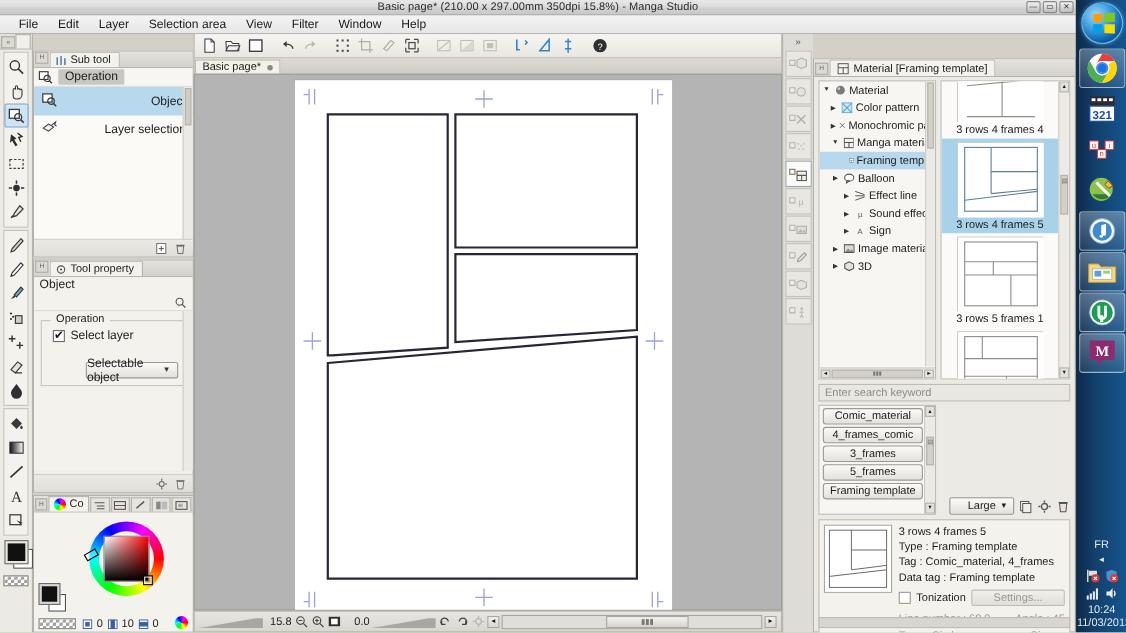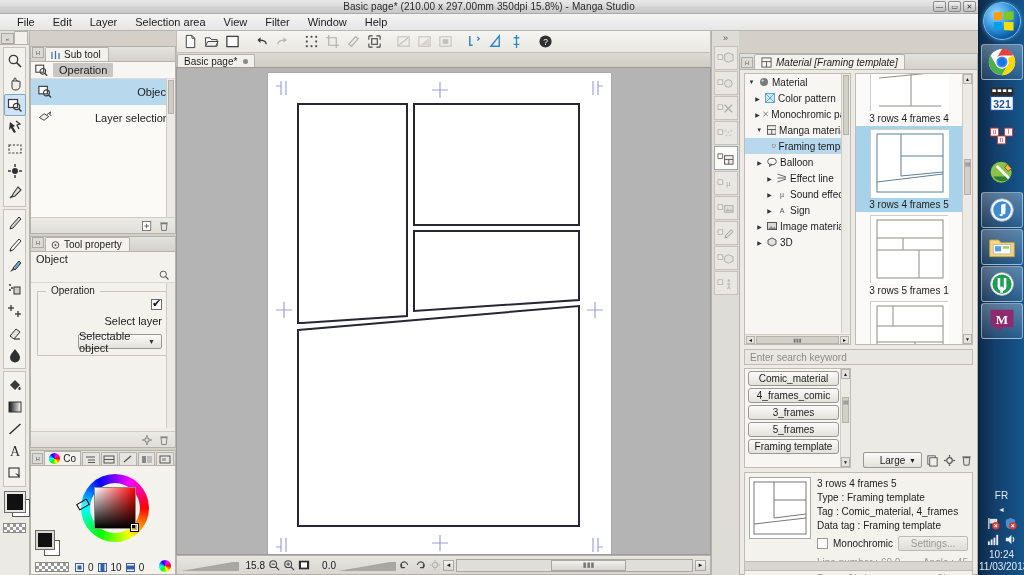--- a/index.html
+++ b/index.html
@@ -103,21 +103,21 @@
   
   #toolprop-panel { left:30px; top:236px; width:146px; height:212px; }
   .tp-title { height:15px; padding:1px 5px; font-size:11px; background:#f4f2ec; }
   .tp-searchrow { height:16px; display:flex; align-items:center; justify-content:flex-end; padding-right:5px; background:#f4f2ec; border-bottom:1px solid #dad8d2;}
   .tp-body { position:relative; height:145px; background:#f4f2ec; padding:8px 6px 0 6px; }
   .fieldset { border:1px solid #c8c5be; border-top:none; position:relative; padding:8px 6px 6px 6px; }
   .fieldset:before, .fieldset:after { content:""; position:absolute; top:0; height:1px; background:#c8c5be; }
   .fieldset:before { left:0; width:8px; }
   .fieldset:after { right:0; left:62px; }
   .fieldset > legend { position:absolute; top:-6px; left:10px; font-size:10px; background:#f4f2ec; padding:0 3px; }
-  .cbrow { display:flex; align-items:flex-end; gap:5px; margin-bottom:7px; padding-left:4px;flex-direction:column; }
+  .cbrow { display:flex; align-items:flex-end; gap:5px; margin-bottom:18px; padding-left:4px; }
   .cbox { width:11px; height:11px; border:1px solid #6f6d67; background:#fff; position:relative; }
   .cbox.checked:after { content:"✔"; position:absolute; left:0px; top:-3px; font-size:11px; color:#111; }
   .combo {
     height:15px; border:1px solid #9a9893; border-radius:2px;
     background:linear-gradient(180deg,#fbfaf8,#e3e1db);
     display:flex; align-items:center; justify-content:center; position:relative; font-size:11px;margin-left:34px;
   }
   .combo .arw { position:absolute; right:6px; font-size:7px; color:#333; }
   .tp-scroll { position:absolute; right:0; top:0; width:9px; height:100%; background:#eceae4; border-left:1px solid #cfccc5; }
 
@@ -203,21 +203,21 @@
     position:absolute; left:711px; top:31px; width:28px; height:544px;
     background:#dedcd6; border-left:1px solid #b5b2ab;
   }
   .rs-chev { height:14px; display:flex; align-items:center; justify-content:center; font-size:9px; color:#555; }
   .rs-btn { width:24px; height:24px; margin:1px auto; background:#e9e7e1; border:1px solid #c5c2bb; display:flex; align-items:center; justify-content:center; }
   .rs-btn.sel { background:#fbfaf7; border-color:#9aa7b2; }
 
   
   #material-panel { left:739px; top:53px; width:239px; height:522px; background:#eceae4; }
   .mat-tabbar { height:16px; background:linear-gradient(180deg,#e4e2dc,#d4d2cc); display:flex; align-items:flex-end; border-bottom:1px solid #b5b2ab;}
-  .mat-tab { height:15px; background:#f4f2ec; border:1px solid #b5b2ab; border-bottom:none; display:flex; align-items:center; gap:4px; padding:0 6px; font-size:10px; border-radius:2px 2px 0 0;font-style:italic;}
+  .mat-tab { height:15px; background:#f4f2ec; border:1px solid #b5b2ab; border-bottom:none; display:flex; align-items:center; gap:4px; padding:0 6px; font-size:10px; border-radius:2px 2px 0 0;}
 
   .mat-main { position:relative; height:275px; display:flex; }
   .tree {
     width:107px; background:#f7f6f3; border:1px solid #bfbcb5; margin:3px 0 0 4px; position:relative; overflow:hidden;
   }
   .tree-scrollv { position:absolute; right:0; top:0; width:9px; bottom:11px; background:#eceae4; border-left:1px solid #cfccc5;}
   .tree-scrollv i { display:block; margin:1px; height:60px; background:#d3d0c9; border:1px solid #b5b2ab; }
   .tree-scrollh { position:absolute; left:0; right:0; bottom:0; height:10px; background:#eceae4; border-top:1px solid #cfccc5; display:flex; align-items:center; justify-content:space-between; padding:0 1px;}
   .tree-scrollh .a { width:9px; height:8px; border:1px solid #b5b2ab; background:#e4e2dc; font-size:5px; display:flex; align-items:center; justify-content:center;}
   .tree-scrollh .t { flex:1; height:8px; background:#d3d0c9; border:1px solid #b5b2ab; margin:0 1px; font-size:5px; color:#777; text-align:center; line-height:7px;}
@@ -1186,21 +1186,21 @@
             </g>
           </svg>
       </div>
       <div class="info-lines">
         <div>3 rows 4 frames 5</div>
         <div>Type : Framing template</div>
         <div>Tag : Comic_material, 4_frames</div>
         <div>Data tag : Framing template</div>
         <div class="ton-row">
           <span class="ton-cb"></span>
-          <span>Monochromic</span>
+          <span>Tonization</span>
           <span class="settings-btn">Settings...</span>
         </div>
         <div class="grid2">
           <div class="r">
             <span>Line number : 60.0</span>
             <span>Angle : 45</span>
           </div>
           <div class="r">
             <span>Type : Circle</span>
             <span>Size : -</span>

